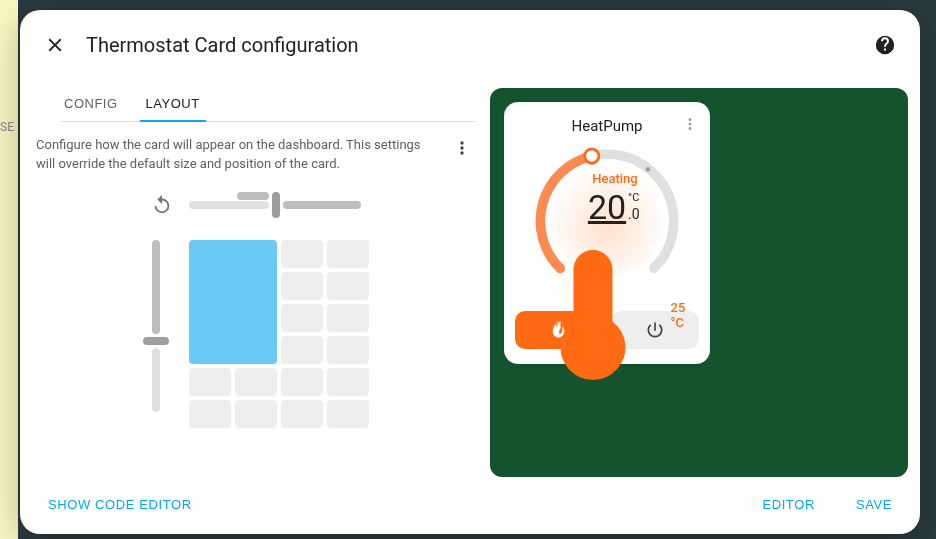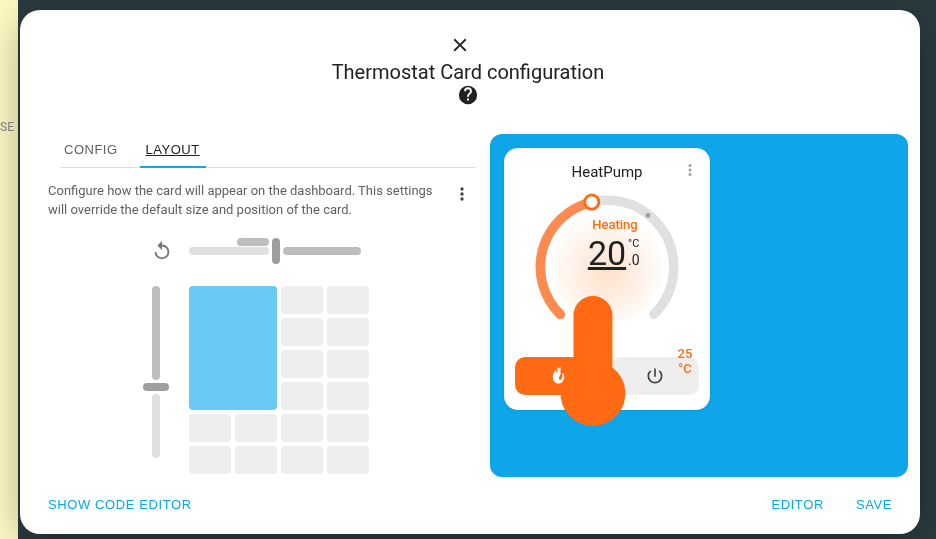--- a/index.html
+++ b/index.html
@@ -31,21 +31,20 @@
     background: #fff;
     border-radius: 20px;
     box-shadow: 0 8px 40px rgba(0,0,0,0.3);
     display: flex;
     flex-direction: column;
   }
   .dialog-header {
     display: flex;
     align-items: center;
     padding: 20px 24px 12px 20px;
-    flex-direction: column;
   }
   .close-btn {
     background: none;
     border: none;
     cursor: pointer;
     padding: 4px;
     margin-right: 16px;
     color: #212121;
     display: flex;
   }
@@ -87,34 +86,32 @@
     padding: 8px 0 10px 0;
     font-size: 13px;
     font-weight: 500;
     letter-spacing: 0.5px;
     color: #616161;
     cursor: pointer;
     position: relative;
   }
   .tab.active {
     color: #212121;
-    text-decoration: underline;
   }
   .tab.active::after {
     content: "";
     position: absolute;
     left: -6px; right: -6px; bottom: -1px;
     height: 2px;
     background: #03a9f4;
   }
   .config-body {
     padding: 14px 0 0 0;
     display: flex;
     align-items: flex-start;
-    margin-left: 12px;
   }
   .config-desc {
     font-size: 13px;
     color: #616161;
     line-height: 1.45;
     flex: 1;
     padding-right: 12px;
   }
   .more-btn {
     background: none;
@@ -203,21 +200,21 @@
     grid-row: 1 / span 4;
     background: #6bc9f5;
     border-radius: 4px;
   }
   .grid .cell {
     background: #eeeeee;
     border-radius: 4px;
   }
   .right-pane {
     flex: 1;
-    background: #0ea5e9;
+    background: #14532d;
     border-radius: 12px;
     padding: 14px;
     display: flex;
     align-items: flex-start;
   }
   .thermo-card {
     width: 206px;
     background: #fff;
     border-radius: 14px;
     box-shadow: 0 1px 3px rgba(0,0,0,0.08);
@@ -291,21 +288,20 @@
     left: 100%;
     margin-left: 2px;
   }
   .dial-current {
     margin-top: 10px;
     font-size: 13px;
     color: #ff6a13;
     font-weight: 500;
     display: flex;
     align-items: center;
-    text-align: center;
   }
   .mode-row {
     display: flex;
     gap: 8px;
   }
   .mode-btn {
     flex: 1;
     height: 38px;
     border: none;
     border-radius: 10px;
@@ -333,21 +329,21 @@
   .link-btn {
     background: none;
     border: none;
     color: #03a9f4;
     font-size: 13px;
     font-weight: 500;
     letter-spacing: 0.6px;
     cursor: pointer;
     padding: 6px 4px;
   }
-  .link-btn + .link-btn { margin-left: 24px; }
+  .link-btn + .link-btn { margin-left: 33px; }
 </style>
 </head>
 <body>
 
 <div class="backdrop-left">SE</div>
 
 <div class="dialog">
 
   <div class="dialog-header">
     <button class="close-btn">

